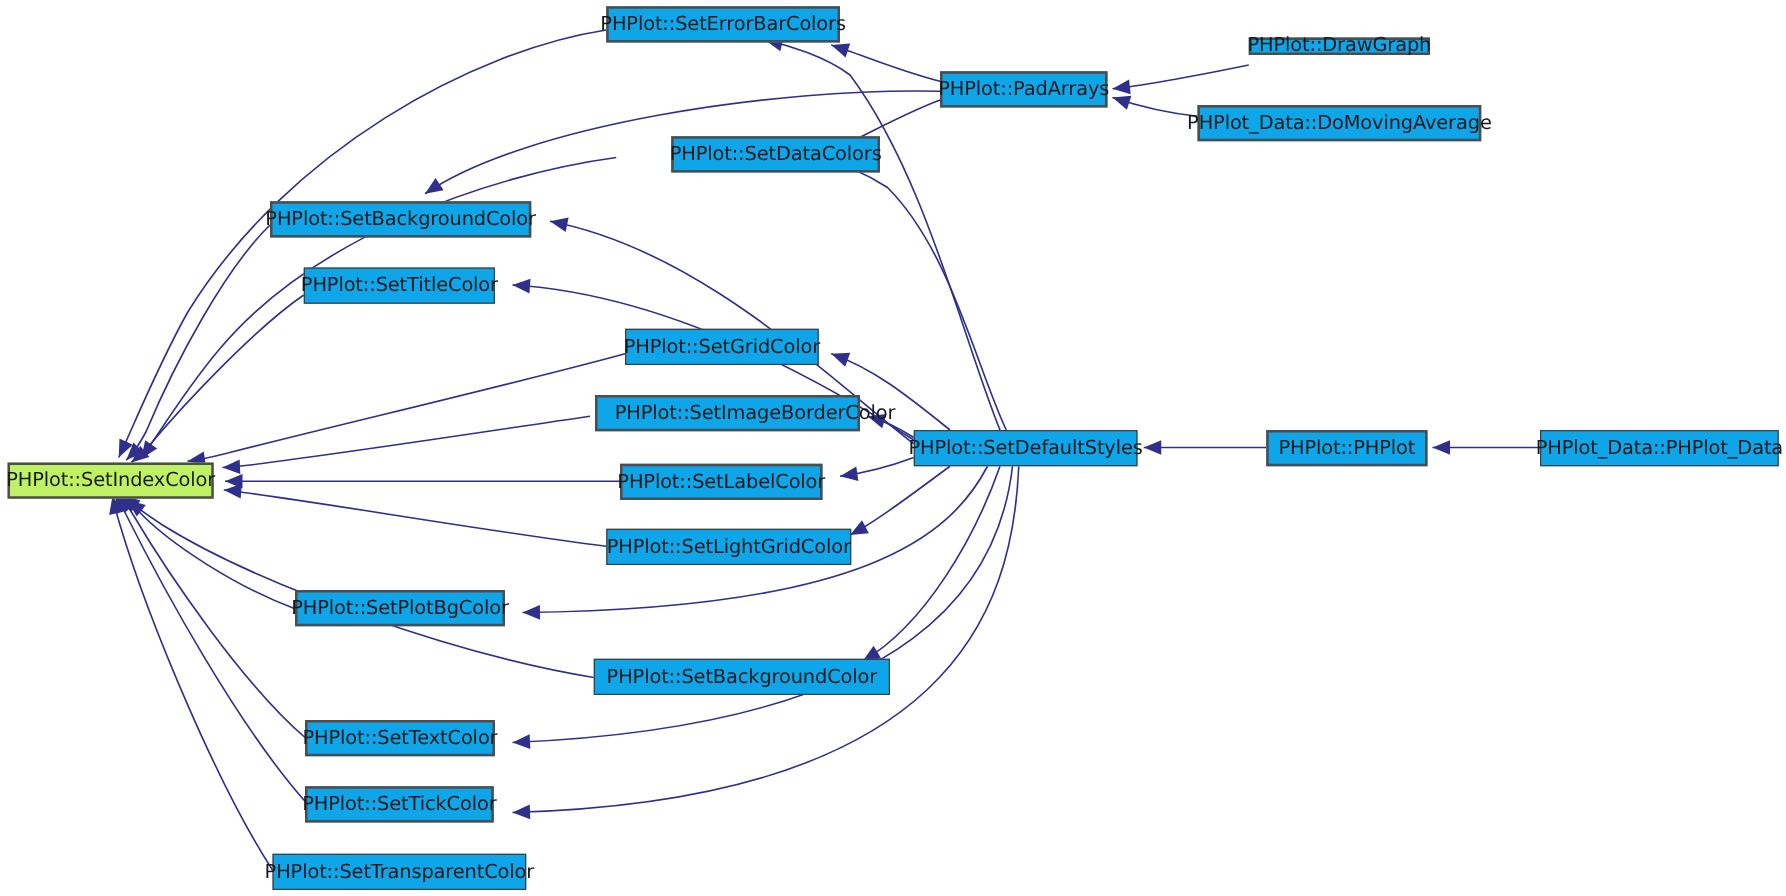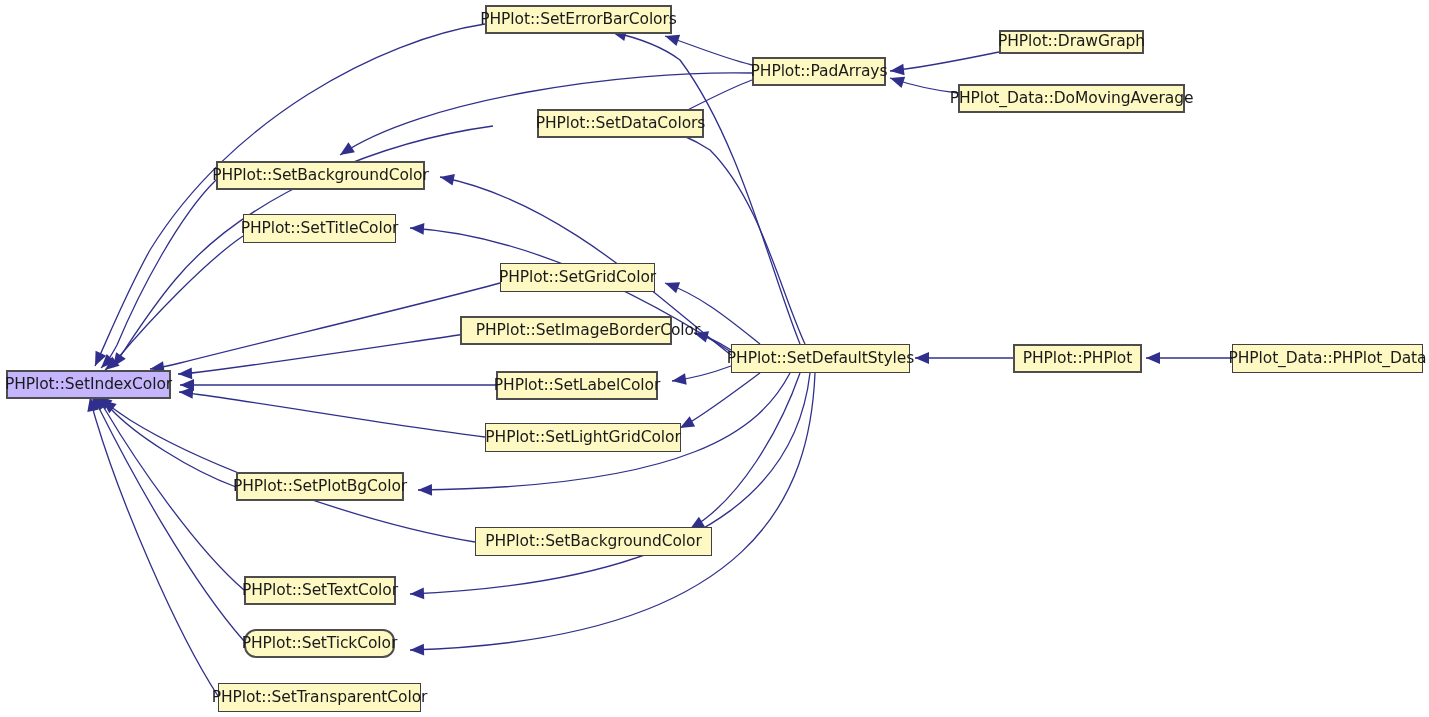--- a/index.html
+++ b/index.html
@@ -21,34 +21,34 @@
     left: 0;
     top: 0;
     width: 1429px;
     height: 717px;
     pointer-events: none;
   }
   .gnode {
     position: absolute;
     box-sizing: border-box;
     border: 1px solid #404040;
-    background: #fef9c3;
+    background: #0ea5e9;
     color: #1a1a1a;
     font-size: 15.5px;
     line-height: 1;
     display: flex;
     align-items: center;
     justify-content: center;
     white-space: nowrap;
     letter-spacing: -0.1px;
     cursor: pointer;
     z-index: 5;
   }
   .gnode.root {
-    background: #c4b5fd;
+    background: #bef264;
     border-color: #404040;
   }
   .gnode.thick {
     border-width: 2px;
     border-color: #4d4d4d;
   }
   .gnode-label {
     pointer-events: none;
   }
 </style>
@@ -127,39 +127,39 @@
   <div id="node-layer">
       <div class="gnode root thick" style="left: 6px; top: 370px; width: 165px; height: 29px;">
         <span class="gnode-label">PHPlot::SetIndexColor</span>
       </div>
       <div class="gnode thick" style="left: 485px; top: 5px; width: 187px; height: 29px;">
         <span class="gnode-label">PHPlot::SetErrorBarColors</span>
       </div>
       <div class="gnode thick" style="left: 752px; top: 57px; width: 134px; height: 29px;">
         <span class="gnode-label">PHPlot::PadArrays</span>
       </div>
-      <div class="gnode thick" style="left: 999px; top: 30px; width: 145px; height: 24px;">
+      <div class="gnode thick" style="left: 999px; top: 30px; width: 145px; height: 14px;">
         <span class="gnode-label">PHPlot::DrawGraph</span>
       </div>
       <div class="gnode thick" style="left: 958px; top: 84px; width: 227px; height: 29px;">
         <span class="gnode-label">PHPlot_Data::DoMovingAverage</span>
       </div>
       <div class="gnode thick" style="left: 493px; top: 109px; width: 167px; height: 29px; margin-left: 44px;">
         <span class="gnode-label">PHPlot::SetDataColors</span>
       </div>
       <div class="gnode thick" style="left: 216px; top: 161px; width: 209px; height: 29px;">
         <span class="gnode-label">PHPlot::SetBackgroundColor</span>
       </div>
       <div class="gnode" style="left: 243px; top: 214px; width: 153px; height: 29px;">
         <span class="gnode-label">PHPlot::SetTitleColor</span>
       </div>
       <div class="gnode" style="left: 500px; top: 263px; width: 155px; height: 29px;">
         <span class="gnode-label">PHPlot::SetGridColor</span>
       </div>
-      <div class="gnode thick" style="left: 460px; top: 316px; width: 212px; height: 29px; padding-left: 44px;">
+      <div class="gnode thick" style="left: 476px; top: 316px; width: 212px; height: 29px; padding-left: 44px;">
         <span class="gnode-label">PHPlot::SetImageBorderColor</span>
       </div>
       <div class="gnode" style="left: 731px; top: 344px; width: 179px; height: 29px;">
         <span class="gnode-label">PHPlot::SetDefaultStyles</span>
       </div>
       <div class="gnode thick" style="left: 1013px; top: 344px; width: 129px; height: 29px;">
         <span class="gnode-label">PHPlot::PHPlot</span>
       </div>
       <div class="gnode" style="left: 1232px; top: 344px; width: 191px; height: 29px;">
         <span class="gnode-label">PHPlot_Data::PHPlot_Data</span>
@@ -172,20 +172,20 @@
       </div>
       <div class="gnode thick" style="left: 236px; top: 472px; width: 168px; height: 29px;">
         <span class="gnode-label">PHPlot::SetPlotBgColor</span>
       </div>
       <div class="gnode" style="left: 475px; top: 527px; width: 237px; height: 29px; justify-content: center;">
         <span class="gnode-label">PHPlot::SetBackgroundColor</span>
       </div>
       <div class="gnode thick" style="left: 244px; top: 576px; width: 152px; height: 29px;">
         <span class="gnode-label">PHPlot::SetTextColor</span>
       </div>
-      <div class="gnode thick" style="left: 244px; top: 629px; width: 151px; height: 29px; border-radius: 12px;">
+      <div class="gnode thick" style="left: 244px; top: 629px; width: 151px; height: 29px;">
         <span class="gnode-label">PHPlot::SetTickColor</span>
       </div>
       <div class="gnode" style="left: 218px; top: 683px; width: 203px; height: 29px;">
         <span class="gnode-label">PHPlot::SetTransparentColor</span>
       </div>
     </div>
 </div>
 
 </body></html>

